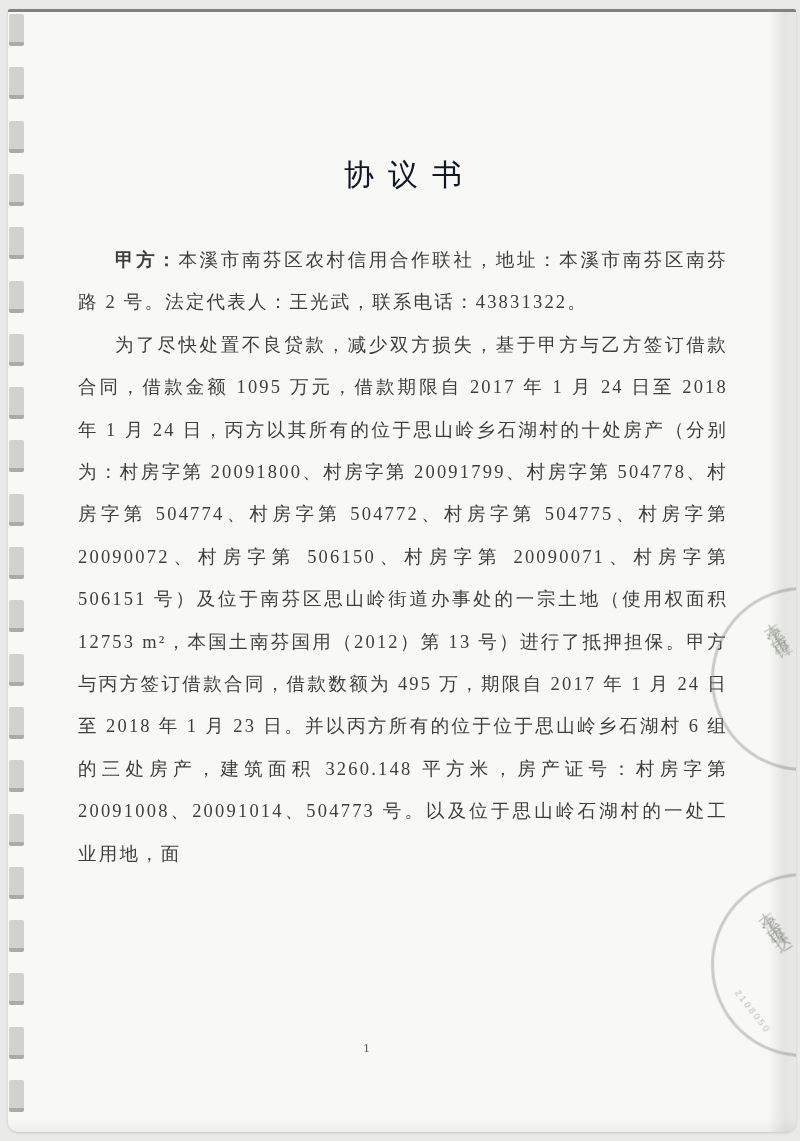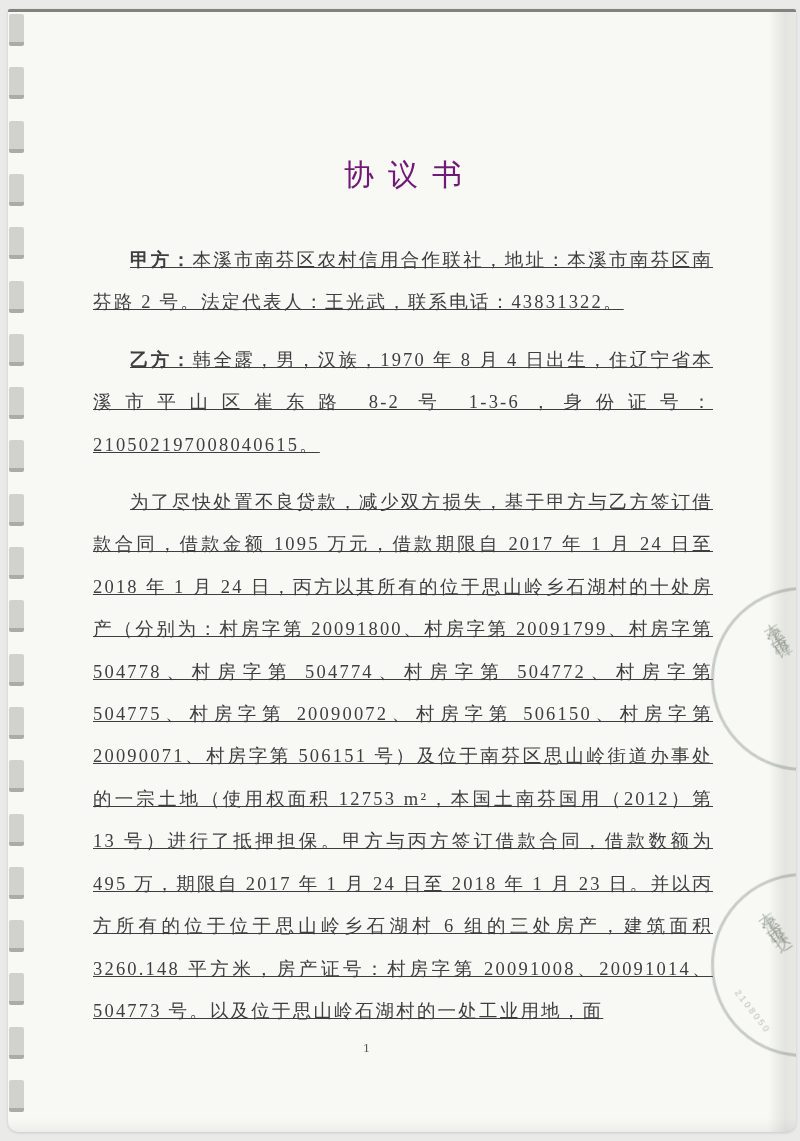--- a/index.html
+++ b/index.html
@@ -38,32 +38,32 @@
     opacity:0.85;
   }
   
   .content{position:absolute;left:70px;top:0;width:650px;color:#3d3d3c;}
   .doc-title{
     padding-top:142px;
     text-align:center;
     font-size:30px;
     letter-spacing:14px;
     text-indent:14px; 
-    color:#701a75;
+    color:#0f172a;
     line-height:42px;
   }
   .body-text{
     margin-top:43px;
     font-size:18.5px;
     line-height:42.4px;
     letter-spacing:2.2px;
     text-align:justify;
     color:#3e3e3c;
   }
-  .body-text p{margin:15px;text-indent:2em;text-decoration:underline;}
+  .body-text p{margin:0;text-indent:2em;}
   .plabel{font-weight:700;}
   .page-number{
     position:absolute;left:355px;top:1028px;
     font-size:13.5px;color:#575755;letter-spacing:1px;
   }
   
   .seal{
     position:absolute;width:178px;height:178px;border-radius:50%;
     border:3px solid rgba(128,138,122,0.40);
     filter:blur(0.6px);
@@ -89,21 +89,20 @@
 </head>
 <body>
 
 <div class="page">
 
   <div class="content">
     <div class="doc-title">协议书</div>
 
     <div class="body-text">
       <p><span class="plabel">甲方：</span><span>本溪市南芬区农村信用合作联社，地址：本溪市南芬区南芬路 2 号。法定代表人：王光武，联系电话：43831322。</span></p>
-      <p><span class="plabel">乙方：</span><span>韩全露，男，汉族，1970 年 8 月 4 日出生，住辽宁省本溪市平山区崔东路 8-2 号 1-3-6，身份证号：210502197008040615。</span></p>
       <p><span>为了尽快处置不良贷款，减少双方损失，基于甲方与乙方签订借款合同，借款金额 1095 万元，借款期限自 2017 年 1 月 24 日至 2018 年 1 月 24 日，丙方以其所有的位于思山岭乡石湖村的十处房产（分别为：村房字第 20091800、村房字第 20091799、村房字第 504778、村房字第 504774、村房字第 504772、村房字第 504775、村房字第 20090072、村房字第 506150、村房字第 20090071、村房字第 506151 号）及位于南芬区思山岭街道办事处的一宗土地（使用权面积 12753 m²，本国土南芬国用（2012）第 13 号）进行了抵押担保。甲方与丙方签订借款合同，借款数额为 495 万，期限自 2017 年 1 月 24 日至 2018 年 1 月 23 日。并以丙方所有的位于位于思山岭乡石湖村 6 组的三处房产，建筑面积 3260.148 平方米，房产证号：村房字第 20091008、20091014、504773 号。以及位于思山岭石湖村的一处工业用地，面</span></p>
     </div>
   </div>
 
   <div class="seal seal-upper">
     <span class="seal-arc">本溪市锋</span>
   </div>
   <div class="seal seal-lower">
     <span class="seal-arc">本溪市锋达</span>
     <span class="seal-serial">2108050</span>

